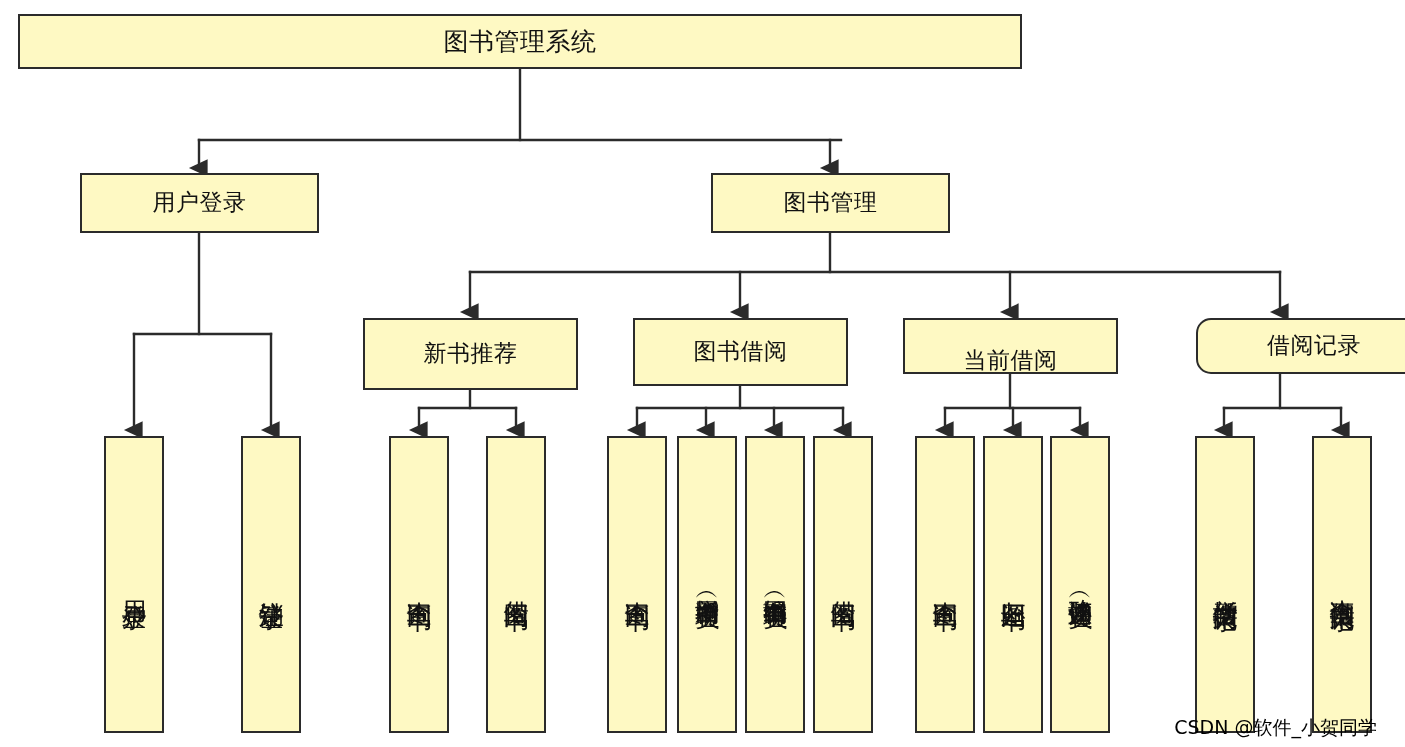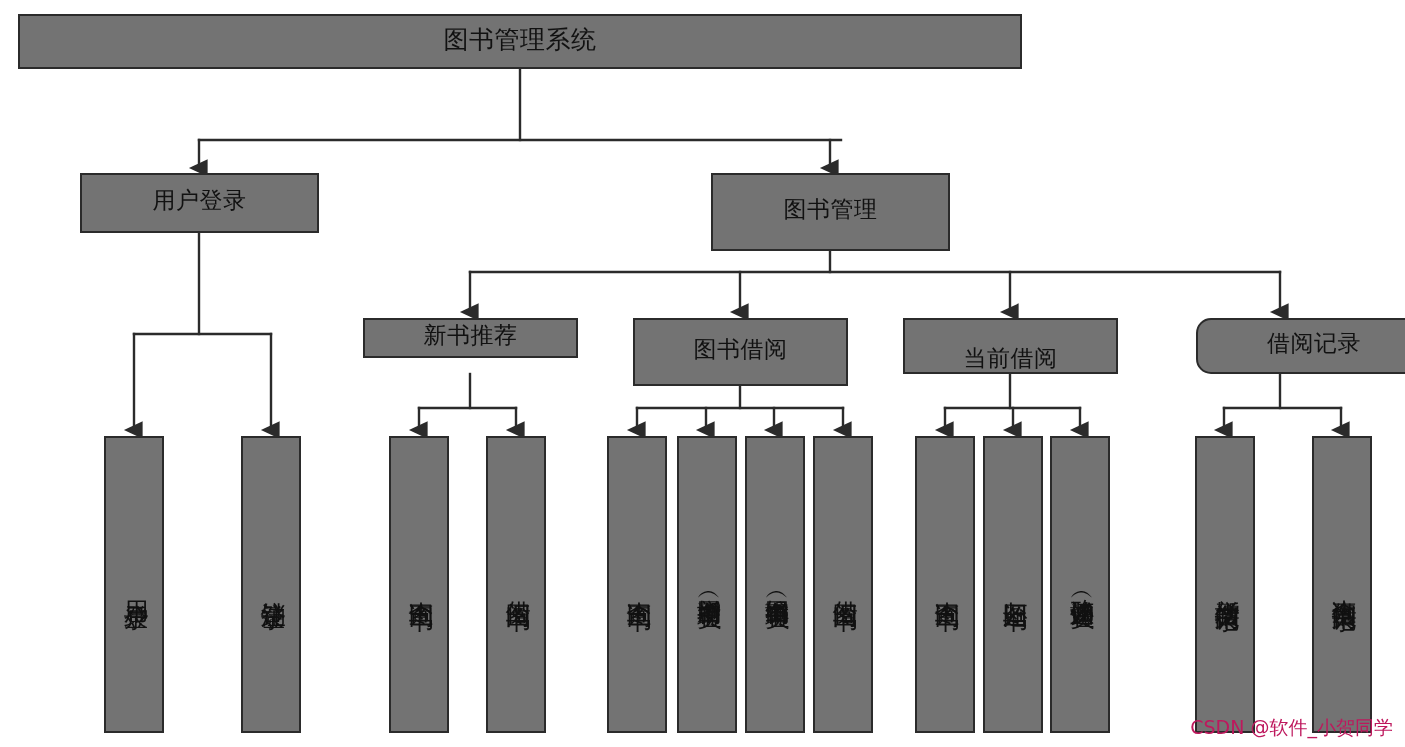--- a/index.html
+++ b/index.html
@@ -22,27 +22,26 @@
     position: absolute;
     left: 0;
     top: 0;
     width: 1405px;
     height: 747px;
   }
   .node {
     position: absolute;
     box-sizing: border-box;
     border: 2px solid #2b2b2b;
-    background: #737373;
+    background: #fef9c3;
     display: flex;
     align-items: center;
     justify-content: center;
     color: #111111;
     overflow: hidden;
-    font-family: Liberation Mono, monospace;
   }
   .node-label {
     display: block;
     line-height: 1.02;
     letter-spacing: 0.5px;
     white-space: nowrap;
   }
   .node.root {
     border-width: 2px;
   }
@@ -66,24 +65,24 @@
     max-height: 284px;
   }
   .node.leaf.tall .node-label {
     font-size: 24px;
     letter-spacing: 1px;
     line-height: 1.1;
     max-height: 290px;
   }
   #watermark {
     position: absolute;
-    right: 12px;
+    right: 28px;
     bottom: 6px;
     font-size: 19px;
-    color: #be185d;
+    color: #000000;
     font-family: "DejaVu Sans", "Liberation Sans", sans-serif;
     white-space: nowrap;
     pointer-events: none;
   }
 </style>
 </head>
 <body>
 
 <div id="diagram-root">
 
@@ -137,25 +136,25 @@
     </g>
   </svg>
 
   <div class="node root" style="left:18px; top:14px; width:1004px; height:55px;">
     <span class="node-label">图书管理系统</span>
   </div>
 
   <div class="node level1" style="left:80px; top:173px; width:239px; height:60px;">
     <span class="node-label">用户登录</span>
   </div>
-  <div class="node level1" style="left:711px; top:173px; width:239px; height:78px;">
+  <div class="node level1" style="left:711px; top:173px; width:239px; height:60px;">
     <span class="node-label">图书管理</span>
   </div>
 
-  <div class="node level2" style="left:363px; top:318px; width:215px; height:40px;">
+  <div class="node level2" style="left:363px; top:318px; width:215px; height:72px;">
     <span class="node-label">新书推荐</span>
   </div>
   <div class="node level2" style="left:633px; top:318px; width:215px; height:68px;">
     <span class="node-label">图书借阅</span>
   </div>
   <div class="node level2" style="left:903px; top:318px; width:215px; height:56px;align-items:flex-end;">
     <span class="node-label">当前借阅</span>
   </div>
   <div class="node level2" style="left:1196px; top:318px; width:236px; height:56px;border-radius:15px;">
     <span class="node-label">借阅记录</span>

